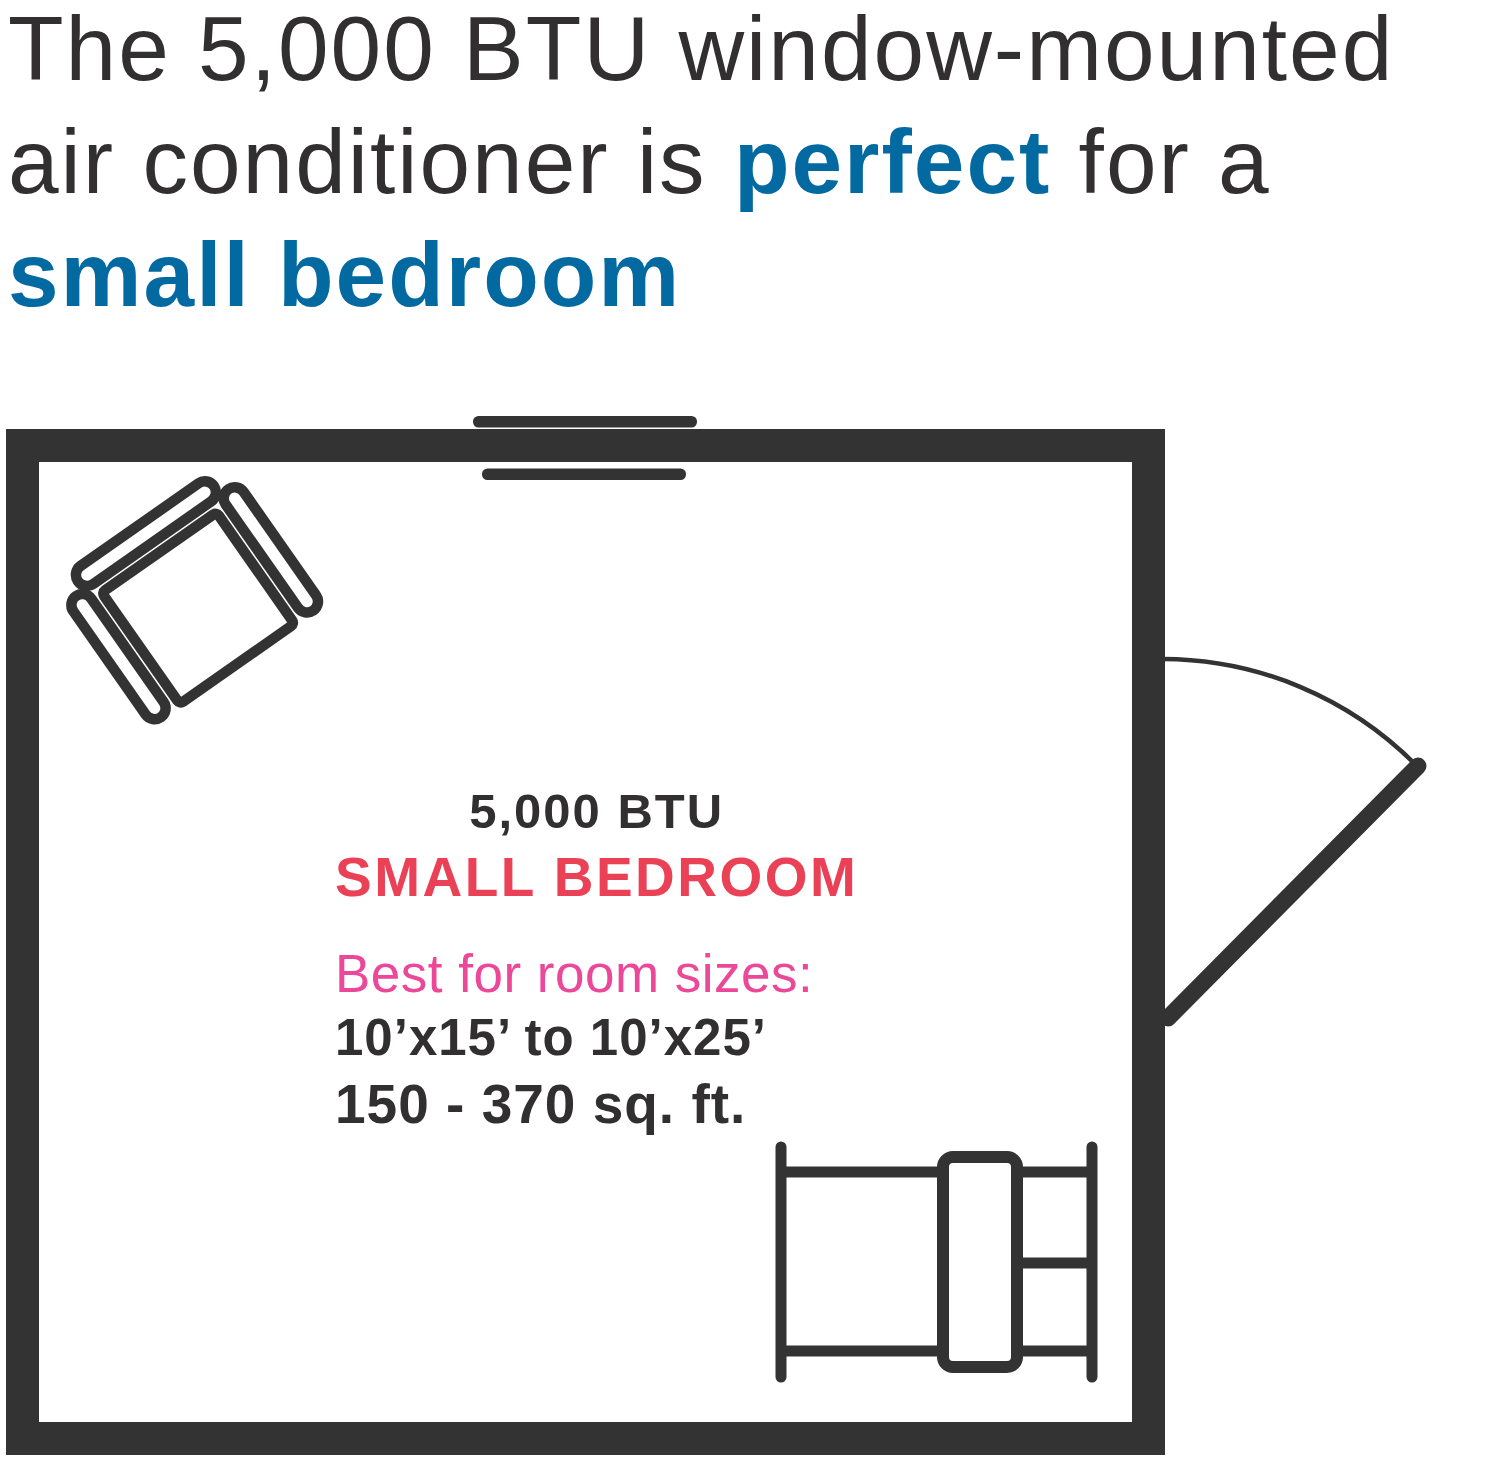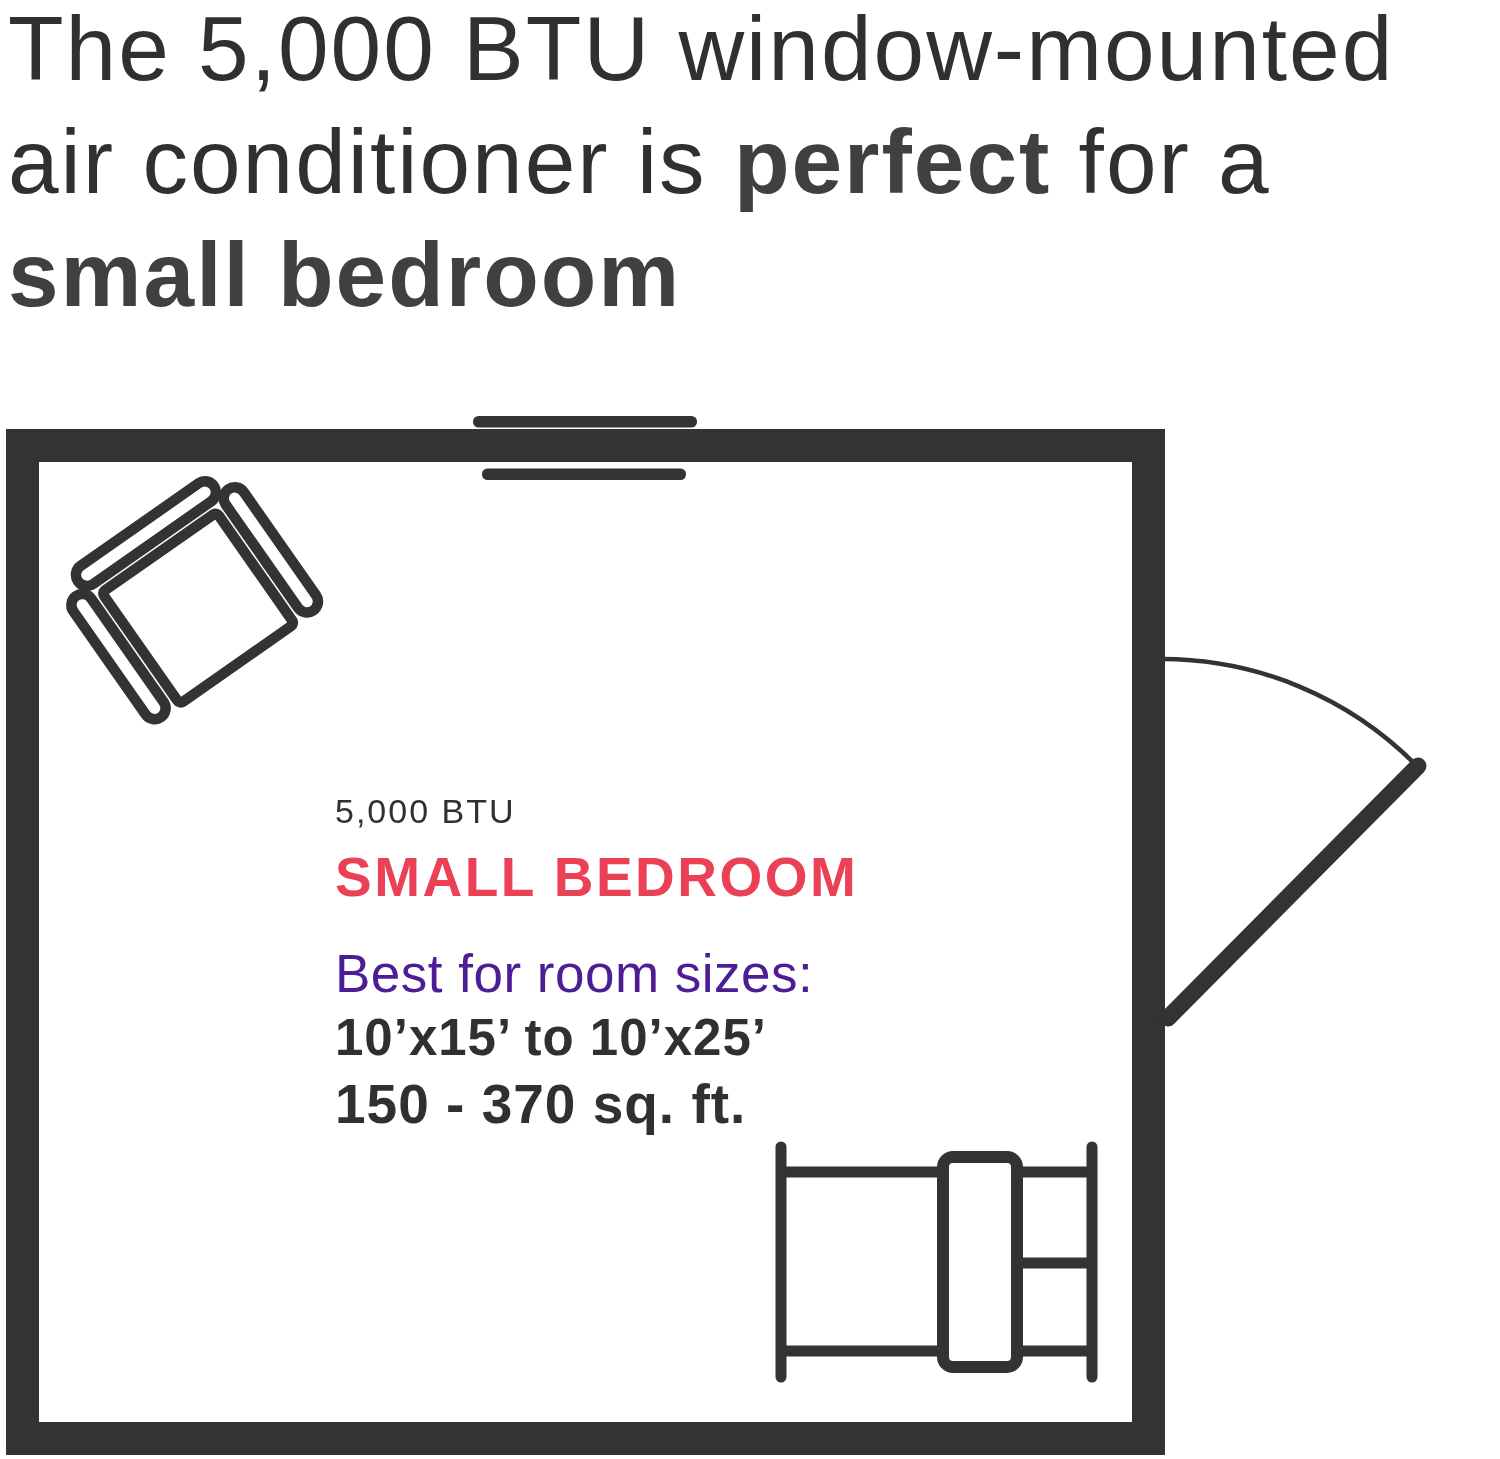--- a/index.html
+++ b/index.html
@@ -23,21 +23,21 @@
     top: -8px;
     width: 1495px;
     font-size: 91px;
     line-height: 113px;
     font-weight: 300;
     letter-spacing: 2px;
     color: #322F30;
     white-space: nowrap;
   }
   .headline .accent {
-    color: #404040;
+    color: #0369a1;
     font-weight: 700;
   }
   .headline .bold-line {
     font-weight: 700;
   }
 
   
   .plan-svg {
     position: absolute;
     left: 0;
@@ -45,41 +45,42 @@
   }
 
   
   .room-label {
     position: absolute;
     left: 335px;
     top: 788px;
     color: #322F30;
   }
   .lbl-btu {
-    font-size: 34px;
+    font-size: 49px;
     line-height: 46px;
-    font-weight: 400;
+    font-weight: 700;
     letter-spacing: 2px;
+    text-align: center;
   }
   .lbl-title {
     font-size: 55px;
     line-height: 58px;
     font-weight: 700;
     letter-spacing: 2.5px;
     color: #EA4156;
     margin-top: 14px;
     white-space: nowrap;
   }
   .lbl-sub {
     font-size: 53px;
     line-height: 56px;
     font-weight: 400;
     letter-spacing: 0.5px;
     margin-top: 40px;
-    color: #4c1d95;
+    color: #ec4899;
   }
   .lbl-dim {
     font-size: 51px;
     line-height: 62px;
     font-weight: 700;
     letter-spacing: 1px;
     margin-top: 5px;
   }
   .lbl-area {
     font-size: 55px;

